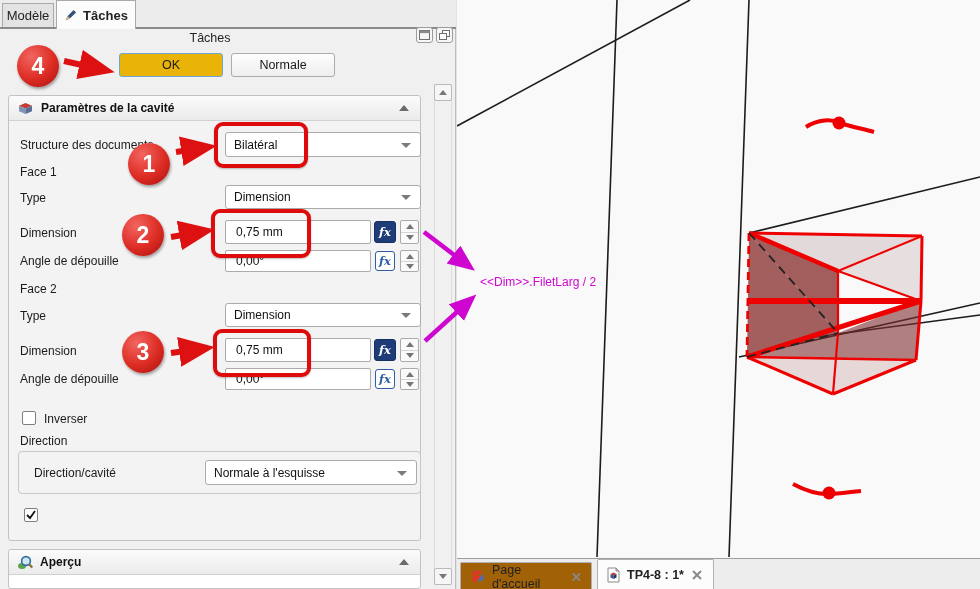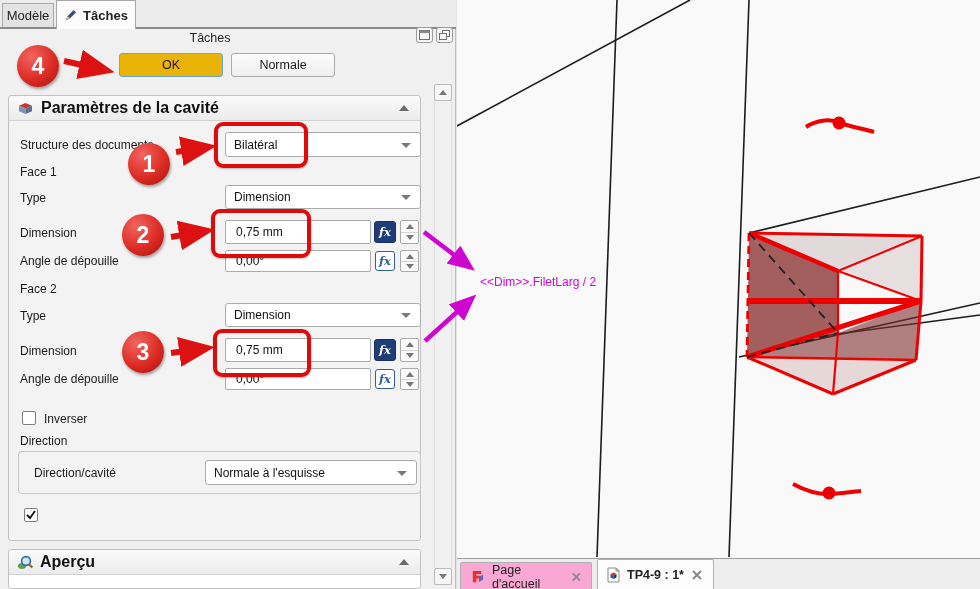--- a/index.html
+++ b/index.html
@@ -18,21 +18,21 @@
   .winbtn{position:absolute;top:27px;width:17px;height:16px;background:#f6f6f6;border:1px solid #9b9b9b;
     border-radius:3px;box-sizing:border-box;display:flex;align-items:center;justify-content:center}
   #winbtn1{left:416px}#winbtn2{left:436px}
   .btn{position:absolute;height:24px;width:104px;font-size:12.5px;color:#1a1a1a;
     display:flex;align-items:center;justify-content:center;border-radius:3px;box-sizing:border-box}
   #ok-btn{left:119px;top:53px;background:#eab308;border:1px solid #6da6d8}
   #cancel-btn{left:231px;top:53px;background:linear-gradient(#fdfdfd,#eee);border:1px solid #ababab}
   .secbox{position:absolute;left:8px;width:413px;border:1px solid #c2c2c2;border-radius:3px;
     background:#f3f3f3;box-sizing:border-box}
   .sechdr{position:absolute;left:0;top:0;right:0;height:25px;background:linear-gradient(#fbfbfb,#ebebeb);
-    border-bottom:1px solid #d2d2d2;display:flex;align-items:center;font-weight:bold;font-size:16px;color:#111;
+    border-bottom:1px solid #d2d2d2;display:flex;align-items:center;font-weight:bold;font-size:12px;color:#111;
     padding-left:8px;box-sizing:border-box;gap:7px;border-radius:3px 3px 0 0}
   .coltri{position:absolute;right:11px;top:9px;width:0;height:0;border-left:5px solid transparent;
     border-right:5px solid transparent;border-bottom:6px solid #6a6a6a}
   .lbl{position:absolute;font-size:12px;color:#1b1b1b;white-space:nowrap}
   .dd{position:absolute;height:25px;background:#fff;border:1px solid #ababab;border-radius:3px;
     box-sizing:border-box;display:flex;align-items:center;font-size:12px;color:#111;padding-left:8px}
   .chev{position:absolute;right:9px;top:10px;width:0;height:0;border-left:5px solid transparent;
     border-right:5px solid transparent;border-top:5px solid #7a7a7a}
   .fld{position:absolute;height:24px;width:146px;background:#fff;border:1px solid #ababab;border-radius:2px;
     box-sizing:border-box;font-size:12px;color:#111;padding:0 0 0 10px;font-family:inherit;outline:none}
@@ -51,21 +51,21 @@
   .grpbox{position:absolute;left:18px;top:451px;width:403px;height:43px;border:1px solid #c8c8c8;border-radius:4px;box-sizing:border-box}
   
   #sbar{position:absolute;left:434px;top:84px;width:18px;height:501px;background:#f1f1f1;border:1px solid #dcdcdc;box-sizing:border-box}
   .sbtn{position:absolute;left:434px;width:18px;height:17px;background:#f6f6f6;border:1px solid #b9b9b9;
     box-sizing:border-box;display:flex;align-items:center;justify-content:center;border-radius:2px}
   
   #viewport{position:absolute;left:457px;top:0;width:523px;height:558px;background:#f9f9f9}
   #vtabbar{position:absolute;left:457px;top:558px;width:523px;height:31px;background:#ededed;border-top:1px solid #9e9e9e}
   .vtab{position:absolute;display:flex;align-items:center;gap:7px;padding:0 9px;box-sizing:border-box;
     font-size:12.5px;color:#222;border:1px solid #b1b1b1;border-bottom:none;border-radius:2px 2px 0 0}
-  #vtab1{left:3px;top:3px;width:132px;height:28px;background:#f9a8d4}
+  #vtab1{left:3px;top:3px;width:132px;height:28px;background:#a16207}
   #vtab2{left:140px;top:0;width:117px;height:31px;background:#fcfcfc;font-weight:bold}
   
   .stepc{position:absolute;width:42px;height:42px;border-radius:50%;color:#fff;font-weight:bold;font-size:23px;
     display:flex;align-items:center;justify-content:center;
     background:radial-gradient(circle at 34% 28%,#f26560,#dc2c23 55%,#a80f0f);box-shadow:1px 2px 3px rgba(0,0,0,.35)}
   .hlrect{position:absolute;border:4px solid #dd0b0b;border-radius:9px;box-shadow:0 1px 2px rgba(0,0,0,.25)}
   #expr{position:absolute;left:480px;top:275px;font-size:12px;color:#cf06cf;white-space:nowrap}
   #overlay{position:absolute;left:0;top:0;width:980px;height:589px;pointer-events:none}
   .ic{display:inline-flex}
 </style>
@@ -313,21 +313,21 @@
   <div class="vtab" id="vtab2">
     <span class="ic">
       <svg width="13" height="16" viewBox="0 0 13 16">
           <path d="M1 1 h8 l3 3 v11 h-11 z" fill="#fff" stroke="#8a8a8a"></path>
           <path d="M9 1 l3 3 h-3 z" fill="#d9d9d9" stroke="#8a8a8a"></path>
           <polygon points="3.5,7 6.5,5.6 9.5,7 6.5,8.4" fill="#c23b2e"></polygon>
           <polygon points="3.5,7 6.5,8.4 6.5,12 3.5,10.6" fill="#39508c"></polygon>
           <polygon points="9.5,7 6.5,8.4 6.5,12 9.5,10.6" fill="#23365f"></polygon>
         </svg>
     </span>
-    <span>TP4-9 : 1*</span>
+    <span>TP4-8 : 1*</span>
     <svg width="12" height="12" viewBox="0 0 12 12">
         <g stroke="#8a8a8a" stroke-width="2">
           <line x1="2" y1="2" x2="10" y2="10"></line>
           <line x1="10" y1="2" x2="2" y2="10"></line>
         </g>
       </svg>
   </div>
 </div>
 
 <div class="hlrect" style="left:214px;top:122px;width:86px;height:38px"></div>

